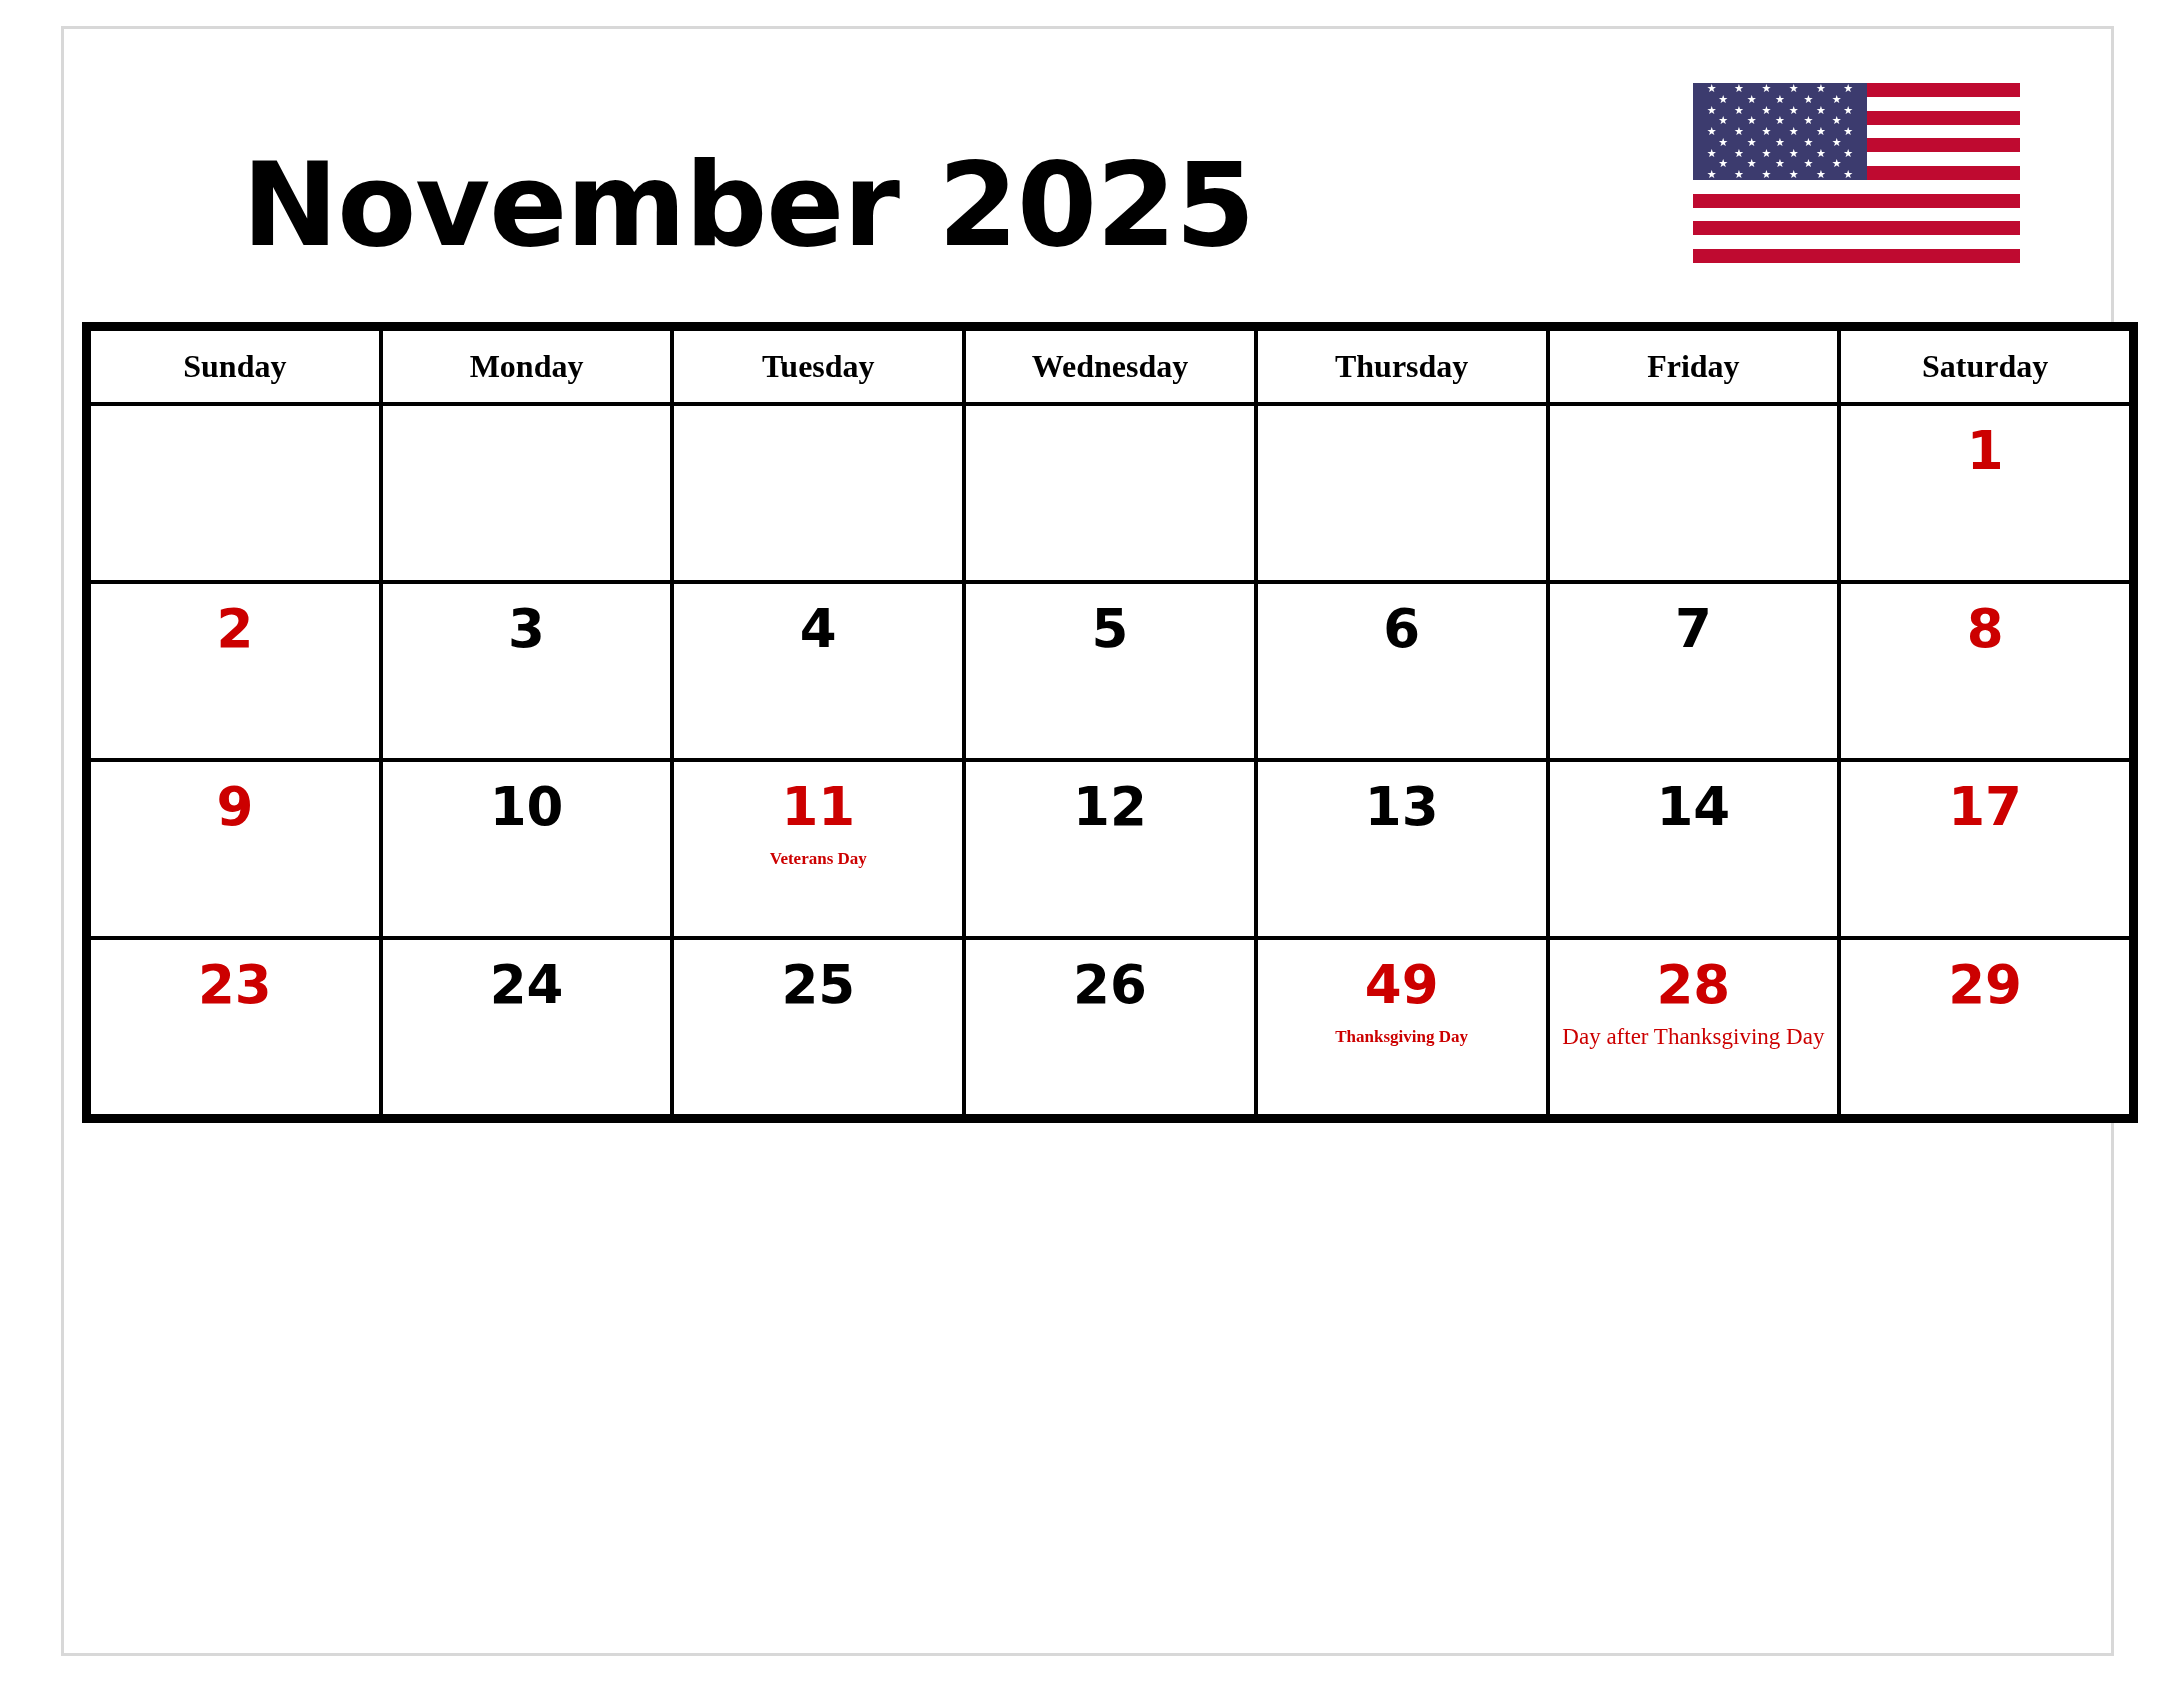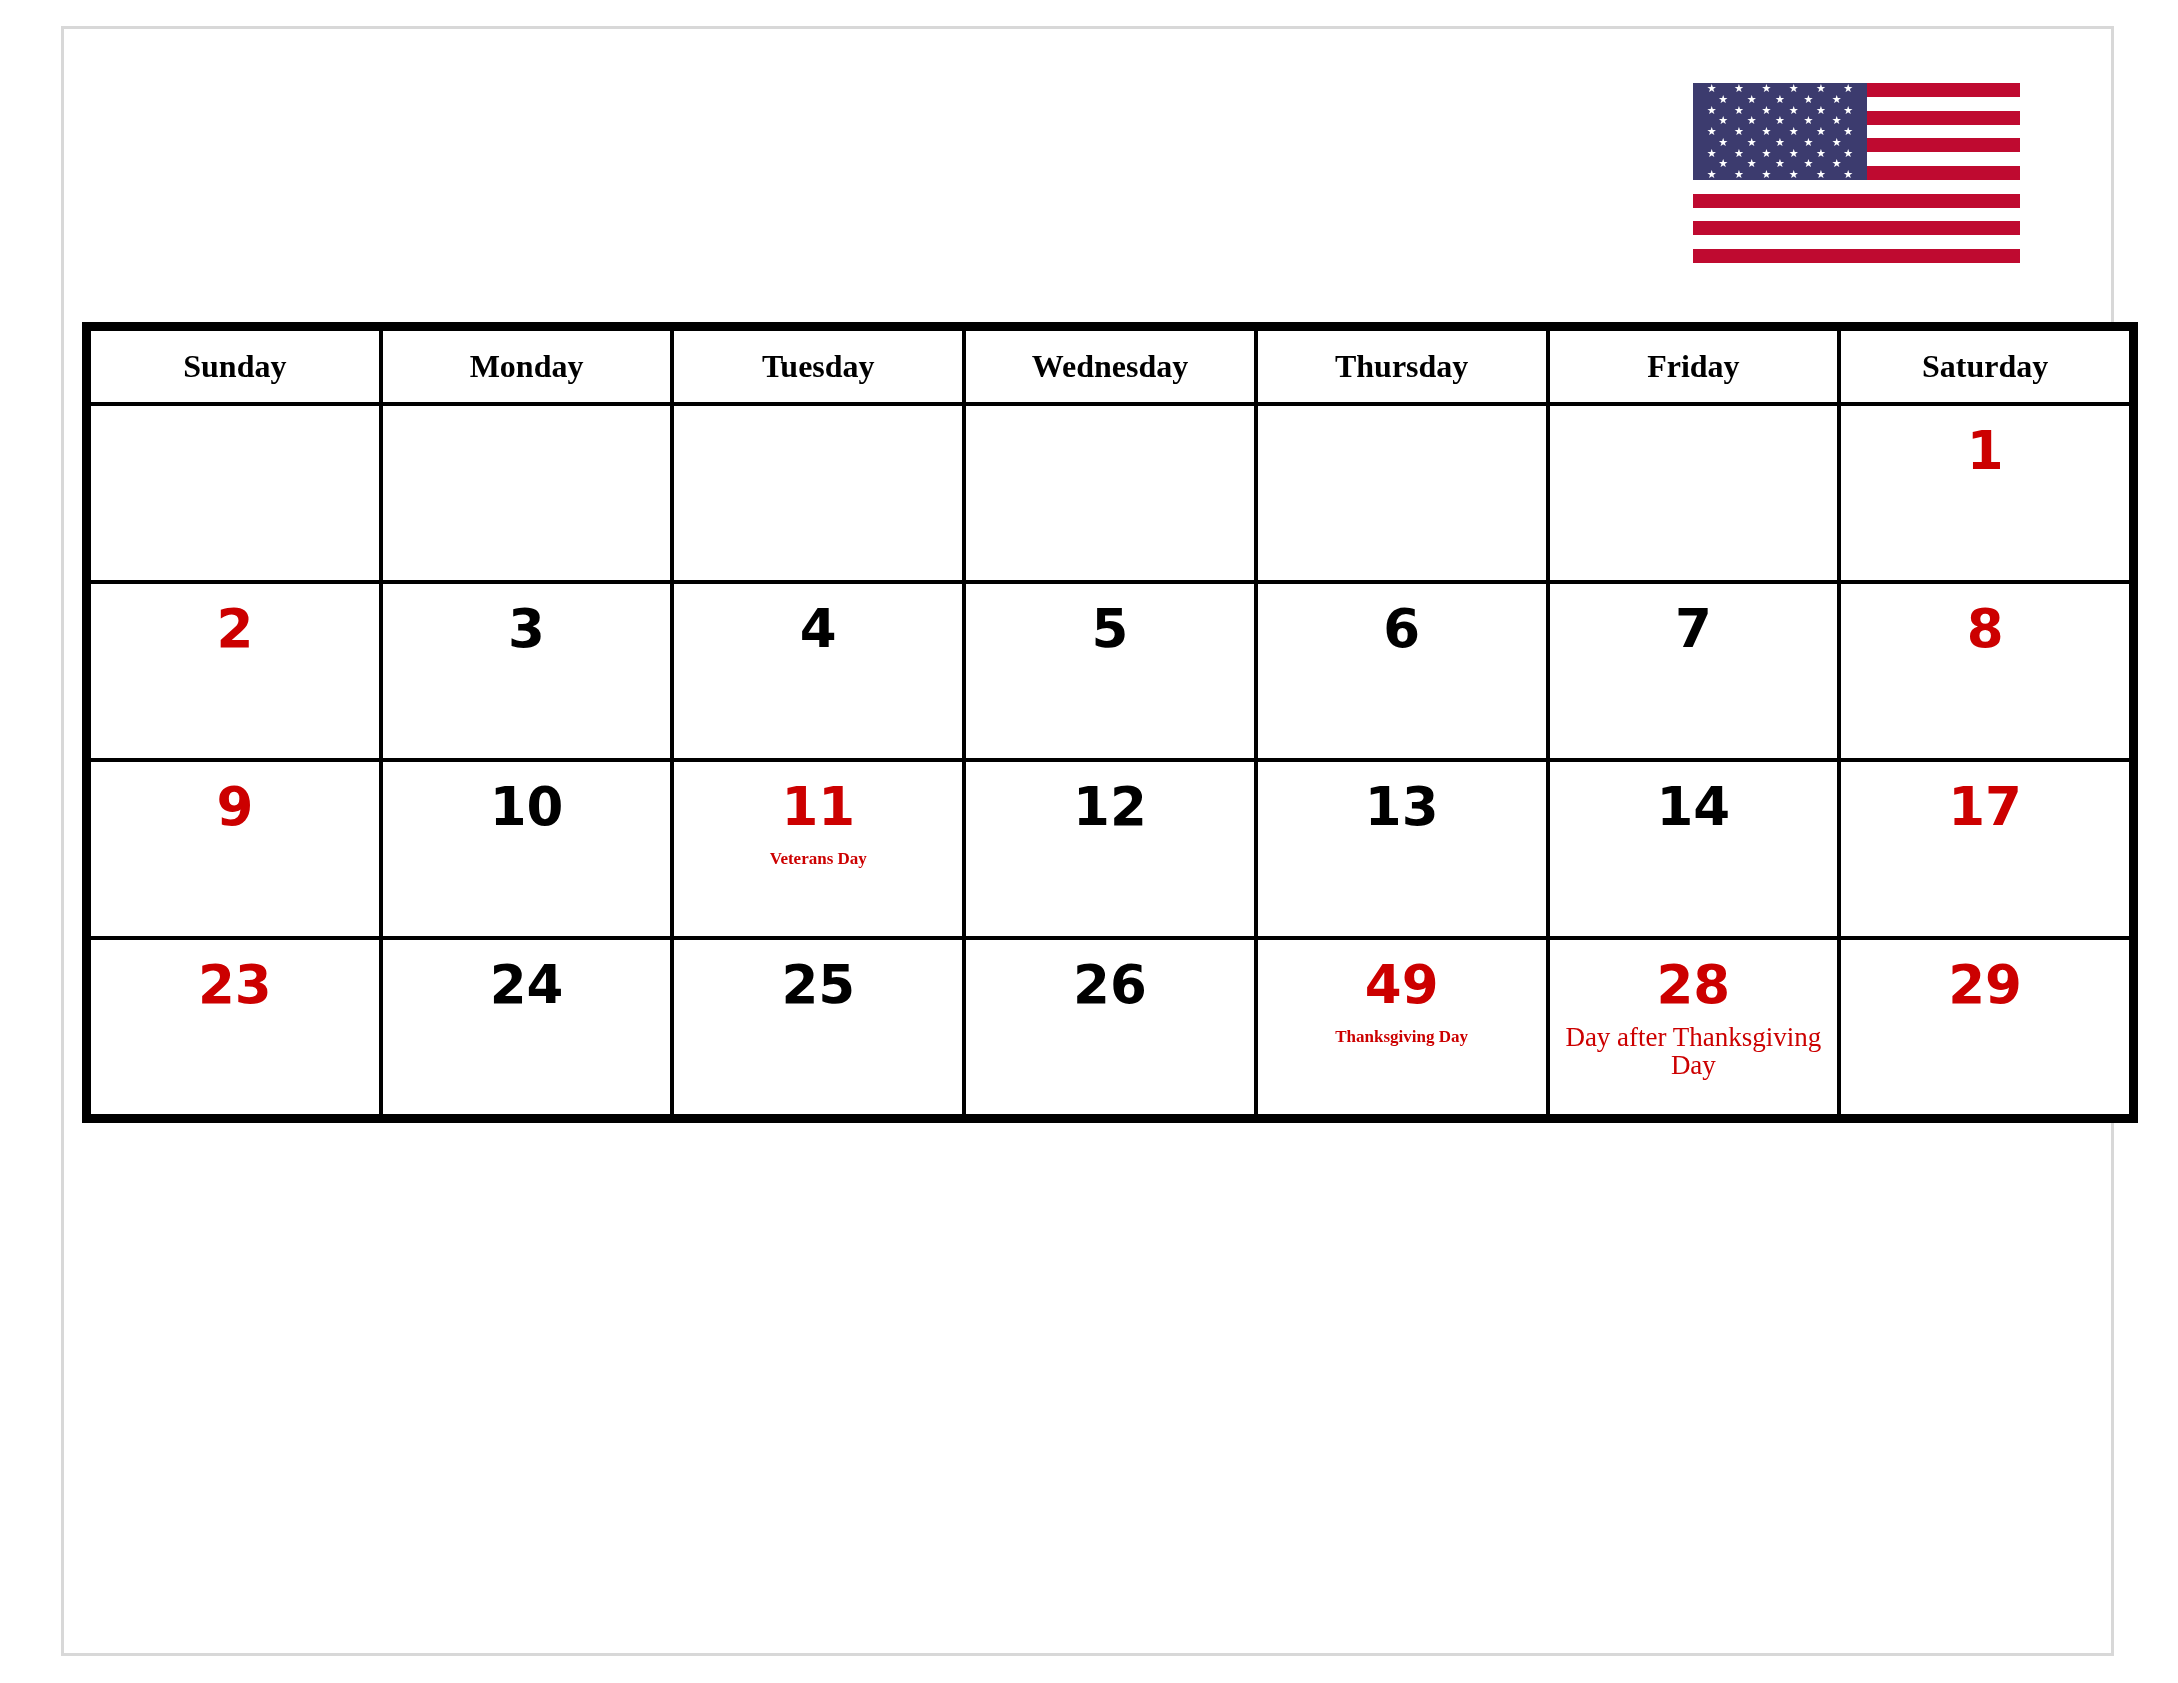--- a/index.html
+++ b/index.html
@@ -146,30 +146,31 @@
     font-family: "Liberation Serif", serif;
     font-weight: bold;
     font-size: 17px;
     line-height: 28px;
     color: #cc0000;
     margin-top: 12px;
     padding: 0 6px;
   }
   .evt.thin {
     font-weight: normal;
-    font-size: 27px;
+    font-size: 23px;
   }
 </style>
 </head>
 <body>
 
 <div class="page">
   <div class="sheet">
 
     <div class="header">
+      <div class="title">November 2025</div>
 
       <div class="flag">
         <div class="stripes">
           <span></span>
             <span></span>
             <span></span>
             <span></span>
             <span></span>
             <span></span>
             <span></span>

